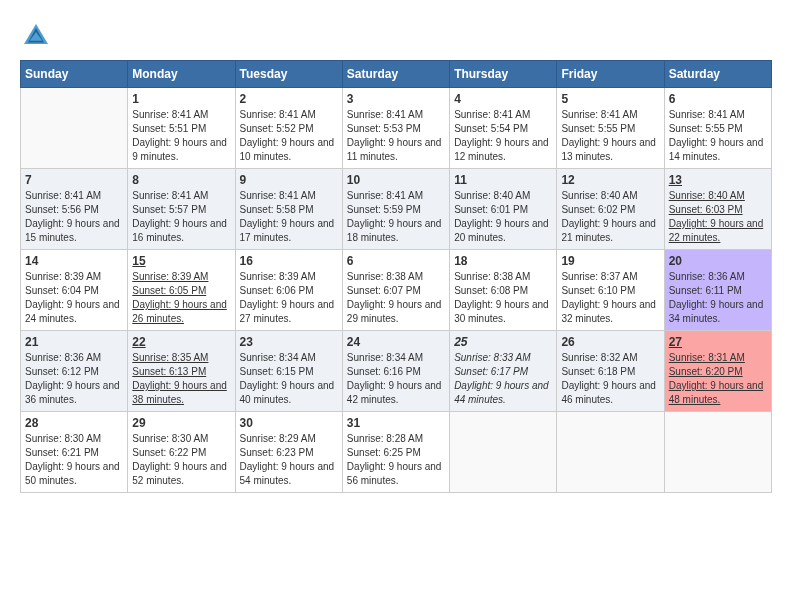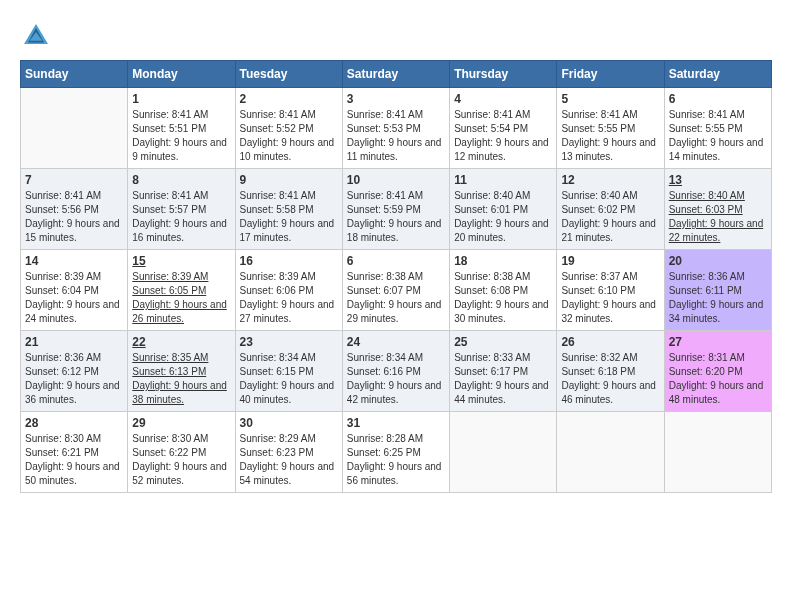--- a/index.html
+++ b/index.html
@@ -221,29 +221,29 @@
           <div class="day-info">Sunrise: 8:35 AM<br>Sunset: 6:13 PM<br>Daylight: 9 hours and 38 minutes.</div>
         </td>
         <td style="background-color: rgb(238, 242, 247);">
           <span class="day-number">23</span>
           <div class="day-info">Sunrise: 8:34 AM<br>Sunset: 6:15 PM<br>Daylight: 9 hours and 40 minutes.</div>
         </td>
         <td style="background-color: rgb(238, 242, 247);">
           <span class="day-number">24</span>
           <div class="day-info">Sunrise: 8:34 AM<br>Sunset: 6:16 PM<br>Daylight: 9 hours and 42 minutes.</div>
         </td>
-        <td style="background-color: rgb(238, 242, 247);">
+        <td style="background-color: rgb(238, 242, 247); font-style: italic;">
           <span class="day-number">25</span>
           <div class="day-info">Sunrise: 8:33 AM<br>Sunset: 6:17 PM<br>Daylight: 9 hours and 44 minutes.</div>
         </td>
         <td style="background-color: rgb(238, 242, 247);">
           <span class="day-number">26</span>
           <div class="day-info">Sunrise: 8:32 AM<br>Sunset: 6:18 PM<br>Daylight: 9 hours and 46 minutes.</div>
         </td>
-        <td style="background-color: #f0abfc;">
+        <td style="background-color: #fca5a5; text-decoration: underline;">
           <span class="day-number">27</span>
           <div class="day-info">Sunrise: 8:31 AM<br>Sunset: 6:20 PM<br>Daylight: 9 hours and 48 minutes.</div>
         </td>
       </tr>
       <tr>
         <td style="background-color: rgb(255, 255, 255);">
           <span class="day-number">28</span>
           <div class="day-info">Sunrise: 8:30 AM<br>Sunset: 6:21 PM<br>Daylight: 9 hours and 50 minutes.</div>
         </td>
         <td style="background-color: rgb(255, 255, 255);">

